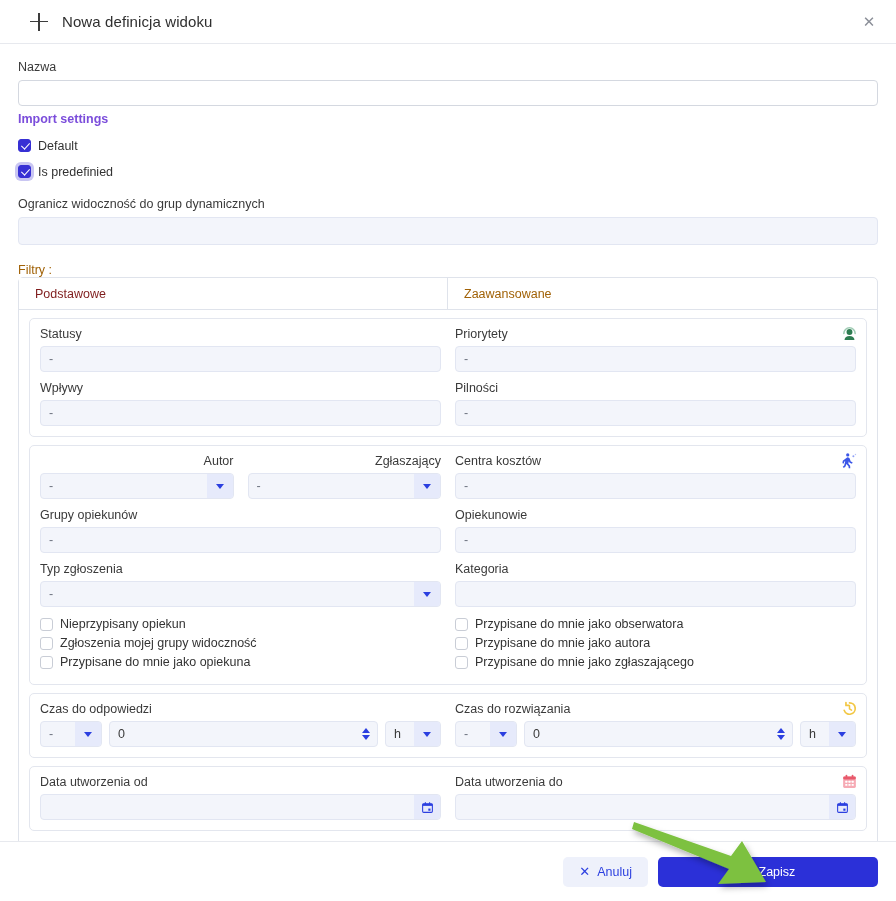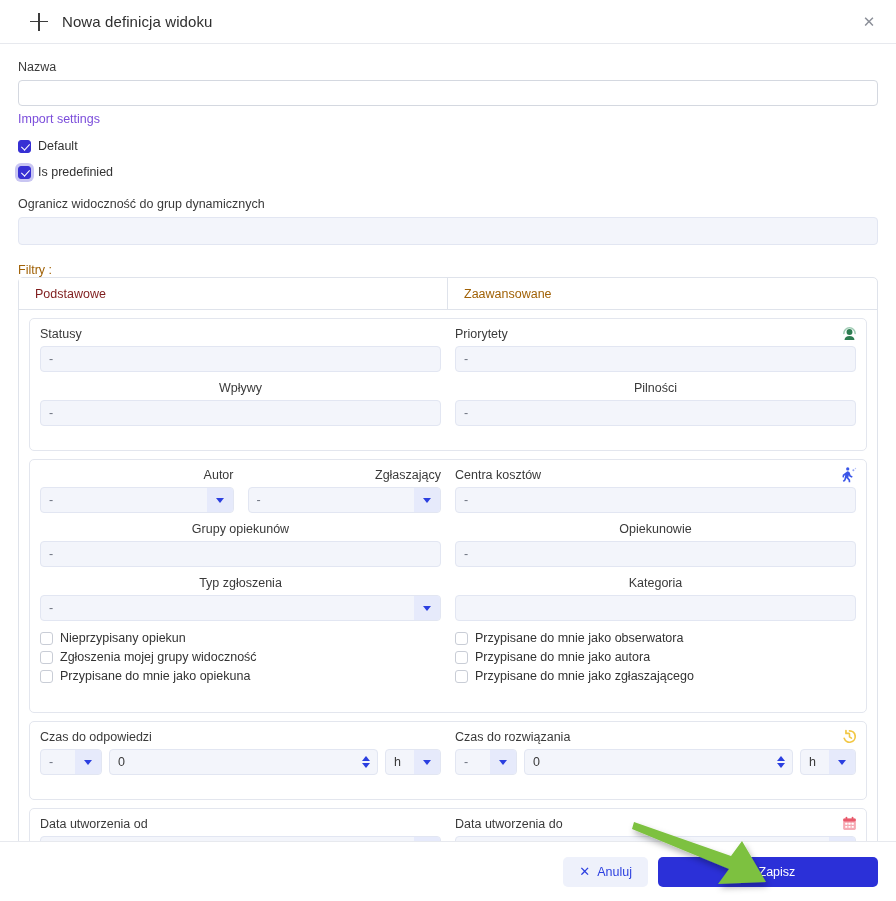--- a/index.html
+++ b/index.html
@@ -80,25 +80,26 @@
     color: #333;
     outline: none;
   }
   .link {
     display: inline-block;
     margin-top: 6px;
     font-size: 12.5px;
     color: #7b4ddb;
     text-decoration: none;
     cursor: pointer;
+    font-weight: bold;
   }
 
   .check-row {
     display: flex;
-    align-items: flex-end;
+    align-items: flex-start;
     margin-top: 12px;
   }
   .cb {
     width: 13px; height: 13px;
     border-radius: 3px;
     border: 1px solid #c9cdd6;
     background: #fff;
     flex: 0 0 13px;
     margin-right: 7px;
     position: relative;
@@ -164,38 +165,38 @@
   .tab.active { background: #fff; border-right: 1px solid #dfe3eb; }
   .tab.inactive { color: #a16207; }
 
   .tabs-content { padding: 8px 10px 10px 10px; }
 
   
   .card {
     position: relative;
     border: 1px solid #e3e6ee;
     border-radius: 5px;
-    padding: 8px 10px 24px 10px;
+    padding: 8px 10px 10px 10px;
     margin-bottom: 8px;
     background: #fff;
   }
   .card-icon {
     position: absolute;
     top: 6px; right: 8px;
     width: 17px; height: 17px;
     line-height: 0;
   }
   .row2 {
     display: flex;
     gap: 14px;
   }
   .col { flex: 1 1 0; min-width: 0; }
   .col-half { flex: 1 1 0; min-width: 0; text-align: right; }
   .sub-label { font-size: 12.5px; color: #3a3a3a; margin-bottom: 5px; display: block; }
-  .mt8 { margin-top: 9px; text-align: center; }
+  .mt8 { margin-top: 9px; }
 
   
   .select {
     position: relative;
     display: flex;
     align-items: stretch;
     height: 26px;
     background: #f3f5fb;
     border: 1px solid #e2e6f2;
     border-radius: 4px;

